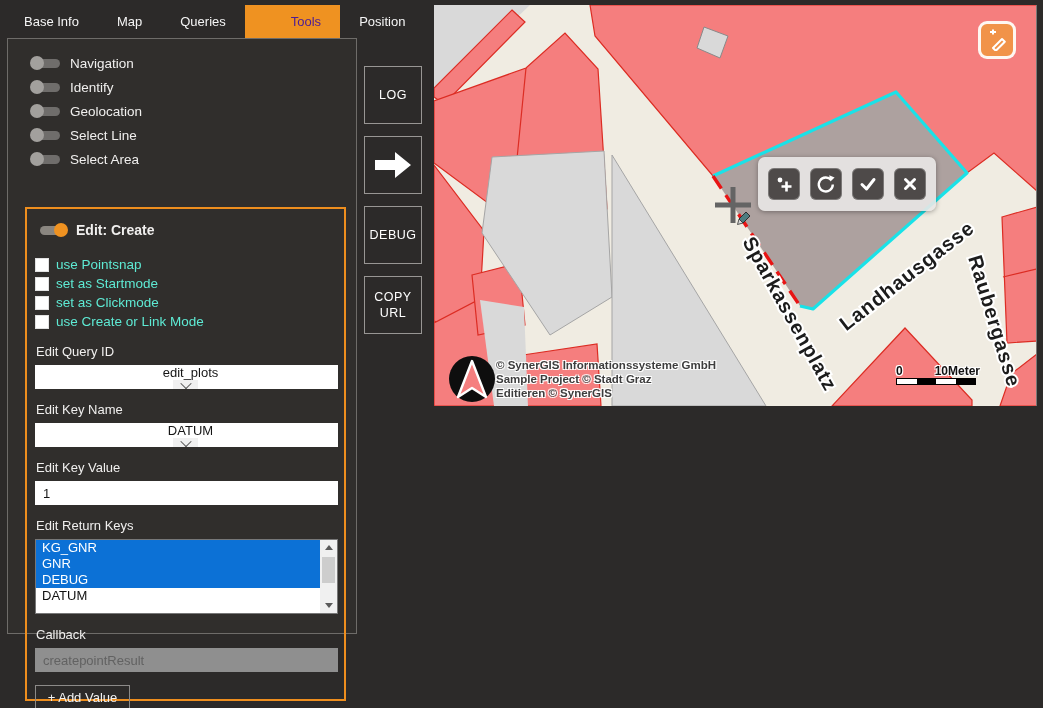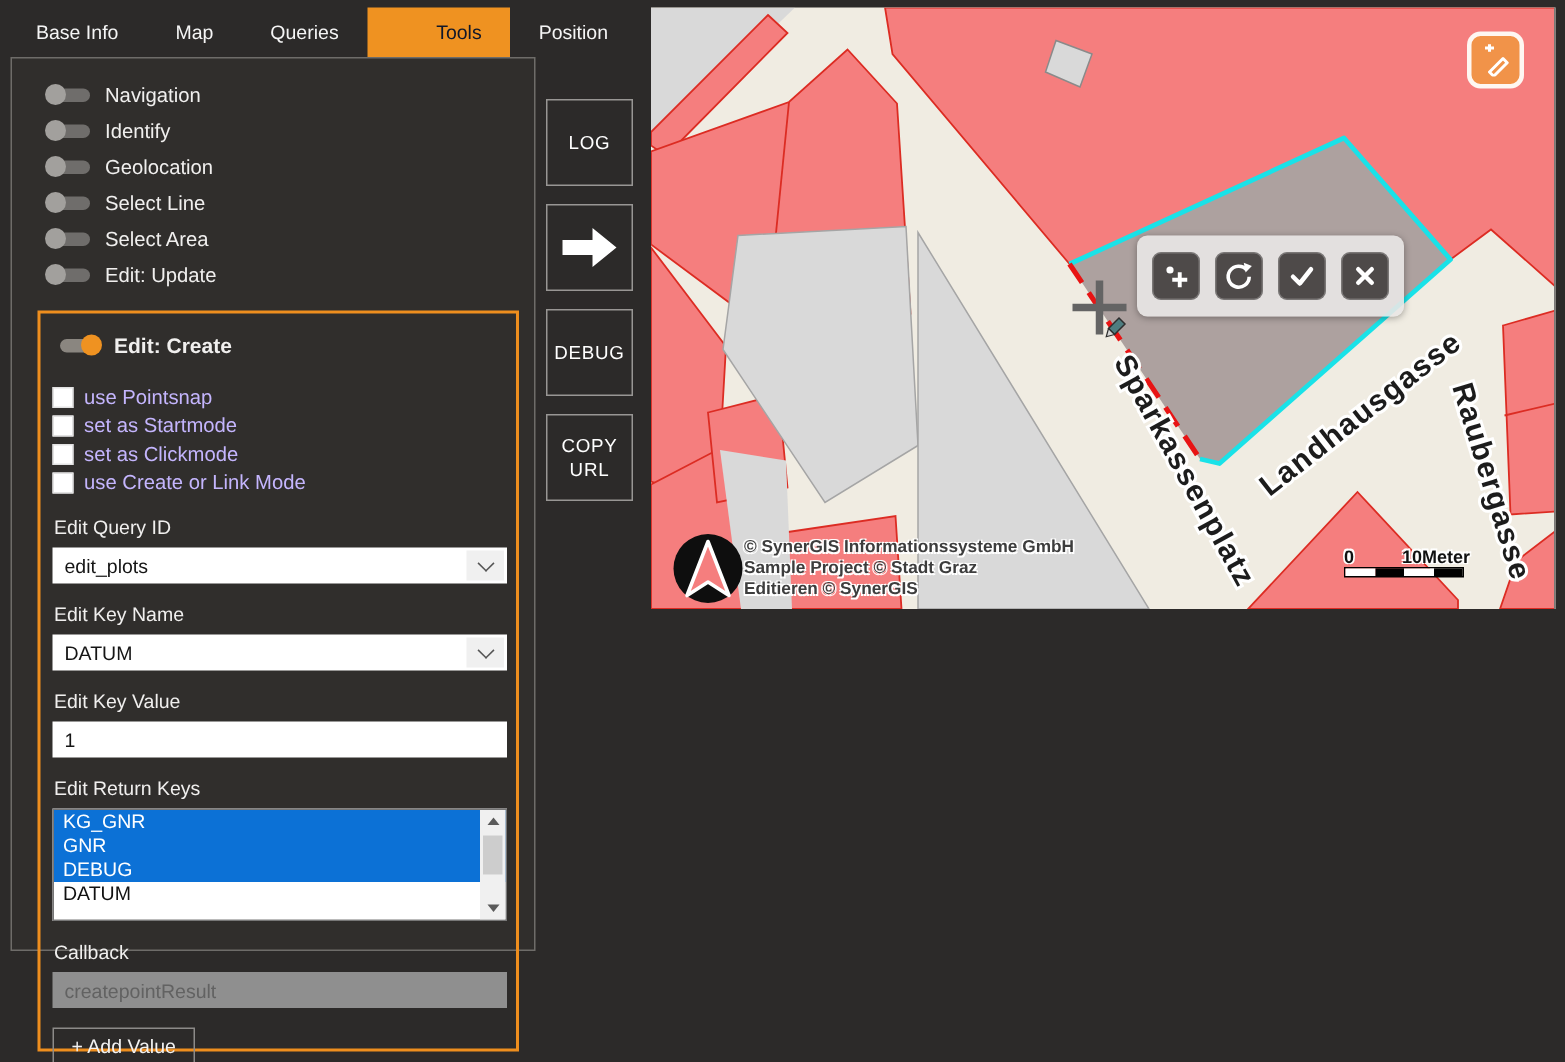--- a/index.html
+++ b/index.html
@@ -10,21 +10,21 @@
     color:#f2f2f2;
     position:relative;
   }
 
   
   .tabbar { position:absolute; left:5px; top:5px; height:33px; display:flex; z-index:5; }
   .tab {
     padding:0 19px; height:33px; display:flex; align-items:center;
     font-size:13px; color:#f5f5f5; cursor:pointer; white-space:nowrap;
   }
-  .tab.active { background:#EF9221; color:#0f172a;padding-left:46px; }
+  .tab.active { background:#EF9221; color:#4c1d95;padding-left:46px; }
 
   
   .panel {
     position:absolute; left:7px; top:38px; width:350px; height:596px;
     border:1px solid #6e6c69; background:#302e2c;
   }
   .toggle-row { display:flex; align-items:center; height:24px; margin-left:22px; }
   .toggle-list { margin-top:12px; }
   .switch { position:relative; width:32px; height:14px; flex:0 0 32px; }
   .switch .track {
@@ -45,26 +45,26 @@
     border:2px solid #EE8E1E; padding:10px 8px 12px 8px;
   }
   .group .toggle-row { margin-left:1px; height:22px; }
   .group .toggle-label { font-weight:bold; font-size:14px; }
   .checkbox-list { margin-top:14px; }
   .check-row { display:flex; align-items:center; height:19px; }
   .checkbox {
     width:14px; height:14px; background:#fff; border:1px solid #e2e2e2;
     flex:0 0 14px;
   }
-  .check-label { margin-left:7px; font-size:13.5px; color:#c4b5fd; }
+  .check-label { margin-left:7px; font-size:13.5px; color:#5eead4; }
 
   .field-label { font-size:13px; color:#f0efee; margin:13px 0 6px 1px; }
   .select {
     position:relative; width:303px; height:24px; background:#fff;
-    display:flex; align-items:center; cursor:pointer;
+    display:flex; align-items:center; cursor:pointer;flex-direction:column;
   }
   .select .val { font-size:13px; color:#151515; padding-left:8px; flex:1; }
   .select .dd {
     width:25px; height:20px; margin-right:2px; background:#f0f0f0;
     display:flex; align-items:center; justify-content:center;
   }
   .chev {
     width:8px; height:8px; border-right:1.6px solid #555; border-bottom:1.6px solid #555;
     transform:rotate(45deg) translate(-1px,-1px);
   }
@@ -190,27 +190,20 @@
           <span class="knob"></span>
         </span>
       <span class="toggle-label">Select Line</span>
     </div>
     <div class="toggle-row">
       <span class="switch">
           <span class="track"></span>
           <span class="knob"></span>
         </span>
       <span class="toggle-label">Select Area</span>
-    </div>
-    <div class="toggle-row">
-      <span class="switch">
-          <span class="track"></span>
-          <span class="knob"></span>
-        </span>
-      <span class="toggle-label">Edit: Update</span>
     </div>
   </div>
 
   <div class="group">
     <div class="toggle-row">
       <span class="switch on">
           <span class="track"></span>
           <span class="knob"></span>
         </span>
       <span class="toggle-label">Edit: Create</span>

